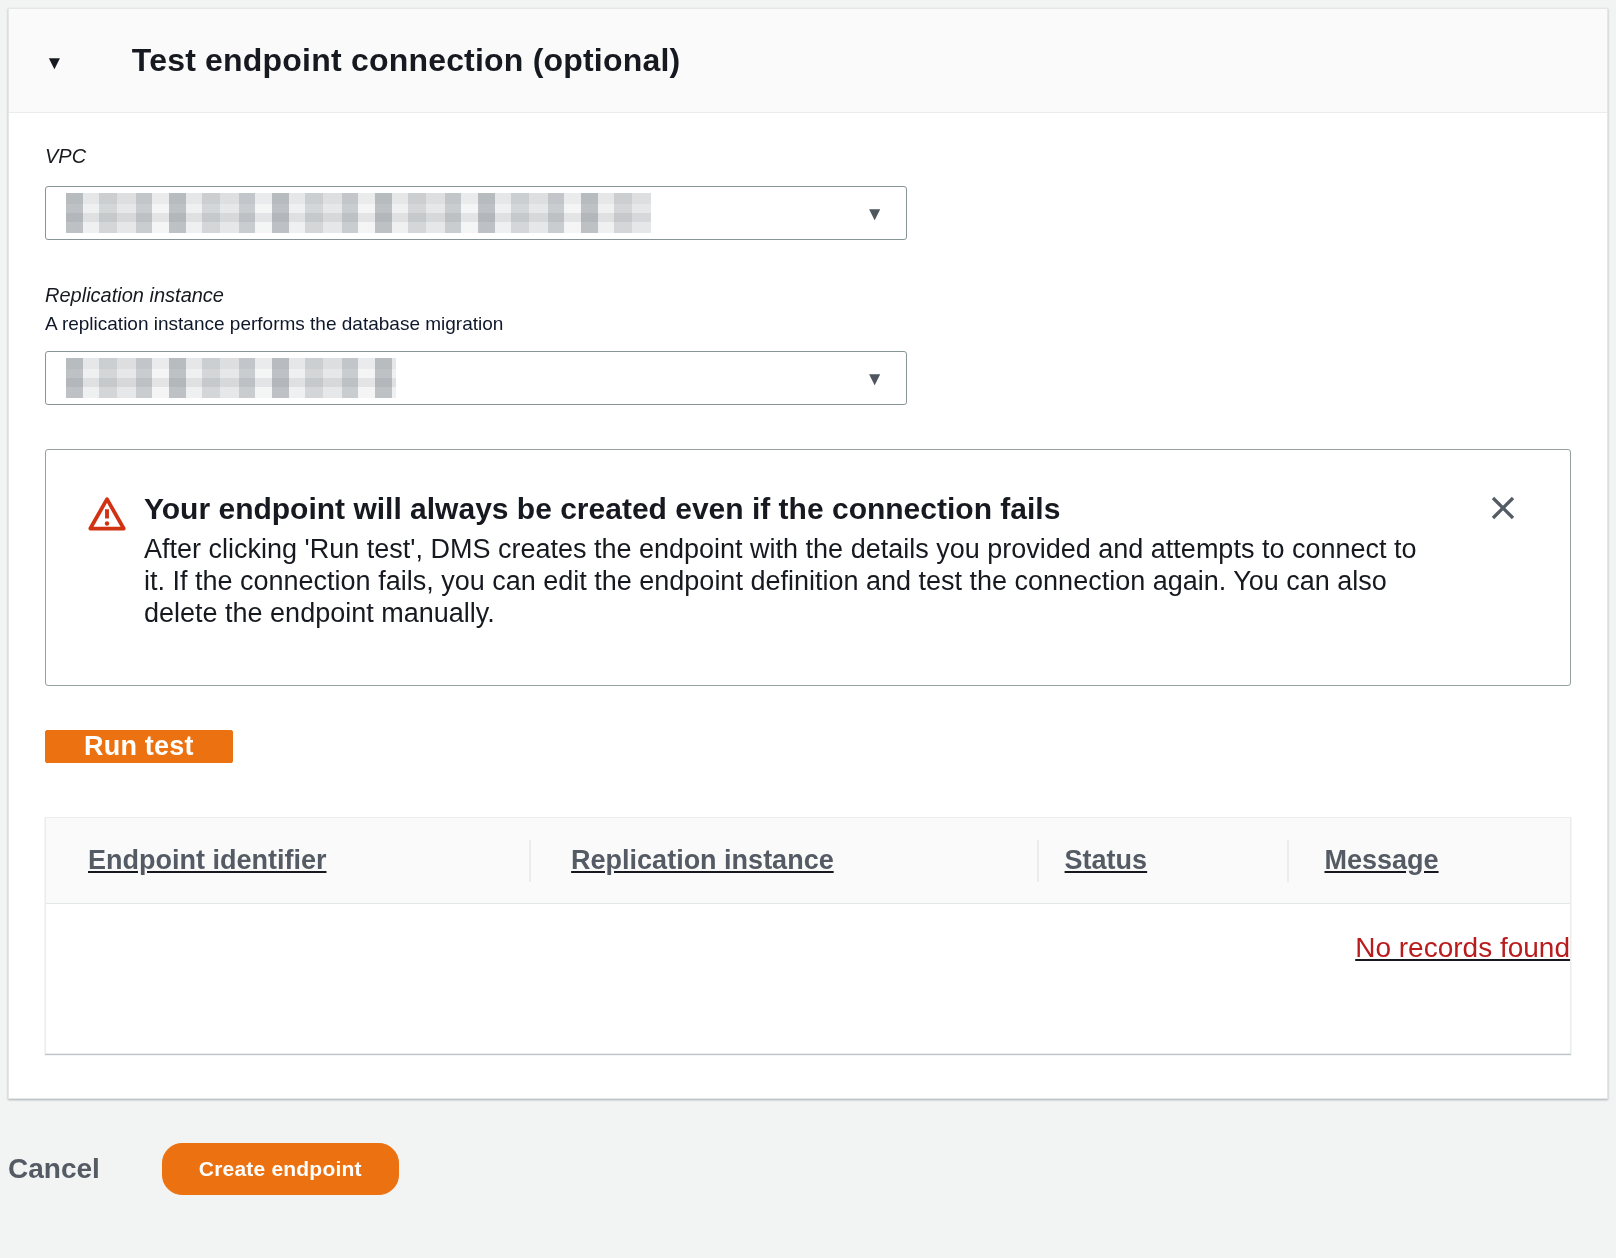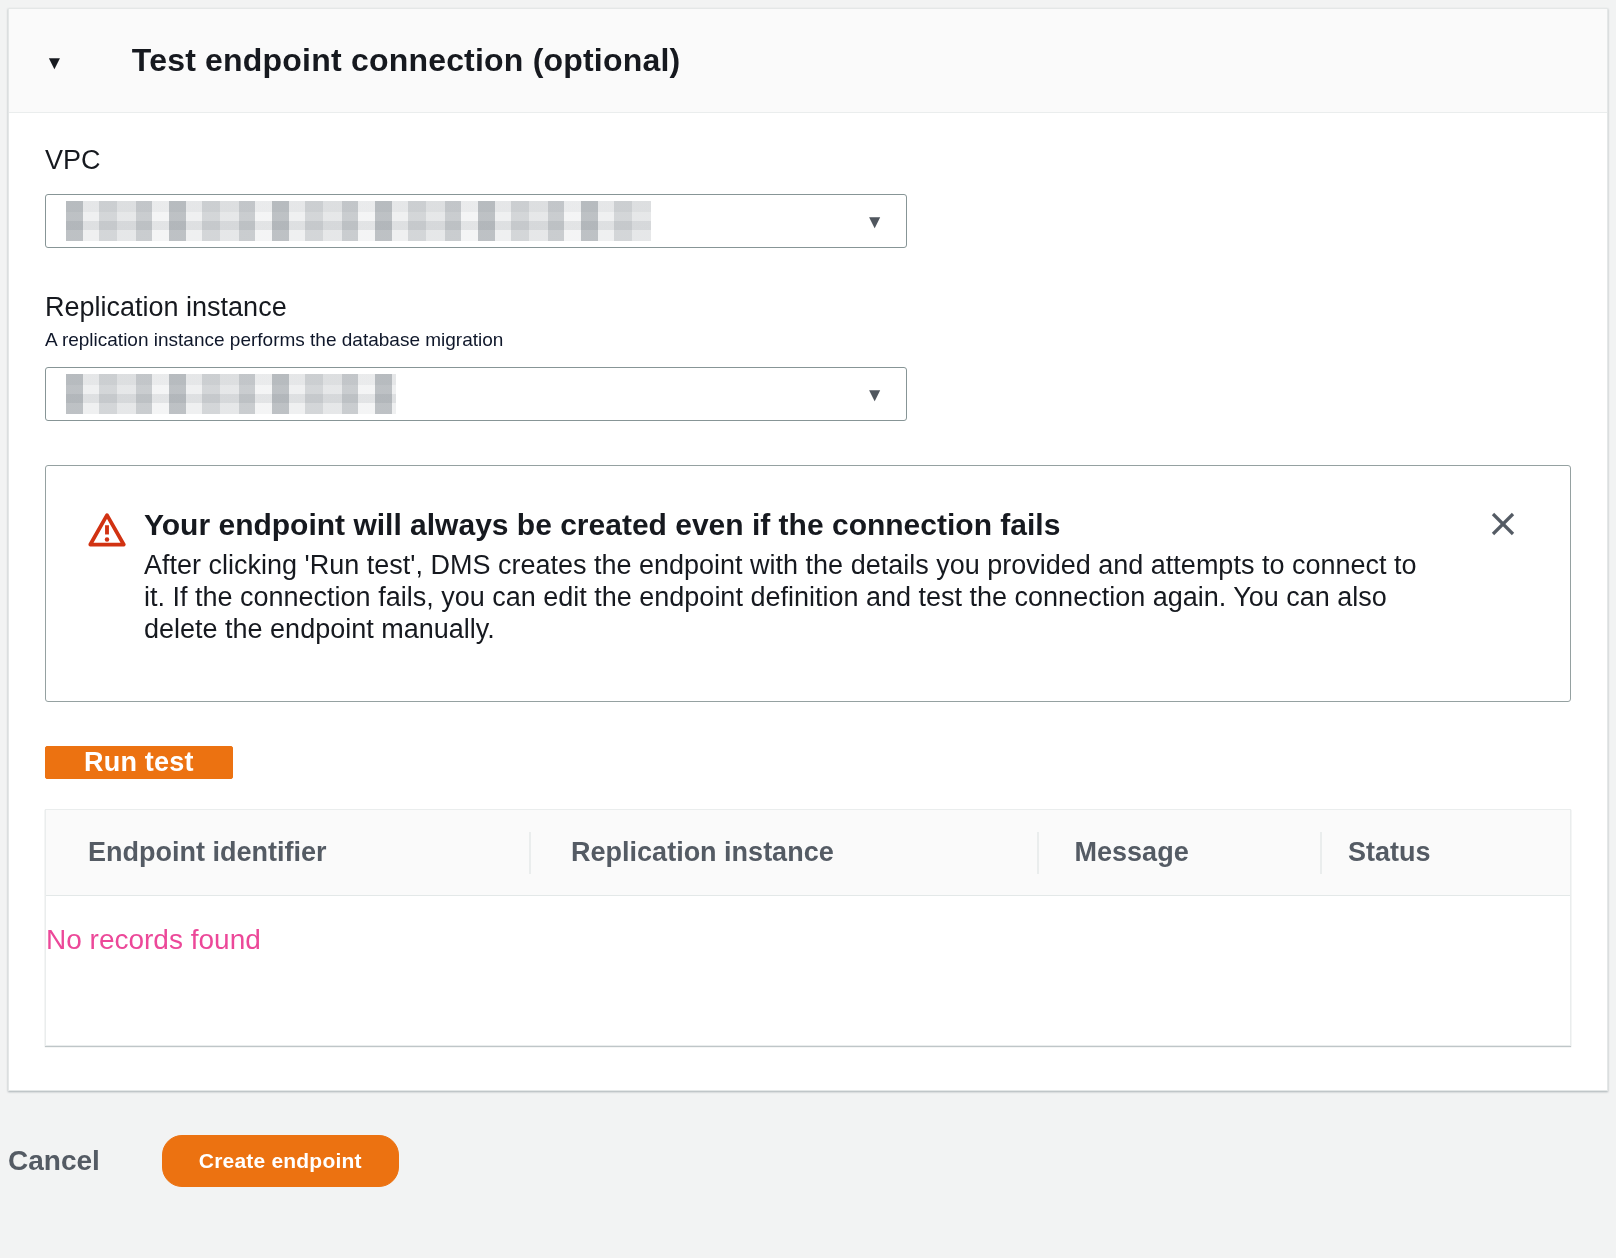--- a/index.html
+++ b/index.html
@@ -28,21 +28,21 @@
     gap: 20px;
     cursor: pointer;
   }
   .collapse-caret { font-size: 19px; color: #16191f; line-height: 1; padding-top: 4px; }
   .card-title { font-size: 32px; font-weight: bold; letter-spacing: 0.2px; margin-left: 48px; }
 
   .card-body { padding: 32px 36px 44px 36px; }
 
   
   .field { margin-bottom: 44px; }
-  .field-label { font-size: 27px; margin-bottom: 6px; }
+  .field-label { font-size: 20px; margin-bottom: 6px; font-style: italic; }
   .field-desc { font-size: 19px; color: #0f172a; margin-bottom: 16px; }
   .field-label.solo { margin-bottom: 18px; }
 
   .select {
     position: relative;
     width: 862px;
     height: 54px;
     background: #fff;
     border: 1px solid #879596;
     border-radius: 3px;
@@ -119,23 +119,24 @@
     font-size: 27px;
     font-weight: bold;
     padding: 0 38px;
     cursor: pointer;
     letter-spacing: 0.2px;
   }
   .run-test-row { margin-top: 44px; }
 
   
   .results-table {
-    margin-top: 30px;
+    margin-top: 54px;
     border: 1px solid #eaeded;
     box-shadow: 0 1px 1px 0 rgba(0,28,36,0.25);
+    text-decoration: underline;
   }
   .thead {
     display: flex;
     background: #fafafa;
     border-bottom: 1px solid #e3e8e8;
     color: #545b64;
     font-weight: bold;
     font-size: 27px;
   }
   .th {
@@ -156,24 +157,24 @@
   }
   .th.c1 { width: 31.7%; }
   .th.c2 { width: 33.3%; }
   .th.c3 { width: 16.4%; padding-left: 28px; }
   .th.c4 { width: 18.6%; padding-left: 38px; }
   .tbody {
     background: #ffffff;
     height: 149px;
   }
   .empty-msg {
-    text-align: left;
+    text-align: right;
     padding-top: 28px;
     font-size: 28px;
-    color: #ec4899;
+    color: #b91c1c;
   }
 
   
   .footer {
     display: flex;
     align-items: center;
     justify-content: flex-start;
     gap: 62px;
     padding: 44px 98px 0 0;
   }
@@ -242,22 +243,22 @@
       </div>
 
       <div class="run-test-row">
         <button class="btn-orange">Run test</button>
       </div>
 
       <div class="results-table">
         <div class="thead">
           <div class="th c1">Endpoint identifier</div>
           <div class="th c2">Replication instance</div>
+          <div class="th c3">Status</div>
           <div class="th c4">Message</div>
-          <div class="th c3">Status</div>
         </div>
         <div class="tbody">
           <div class="empty-msg">No records found</div>
         </div>
       </div>
 
     </div>
   </section>
 
   <div class="footer">

